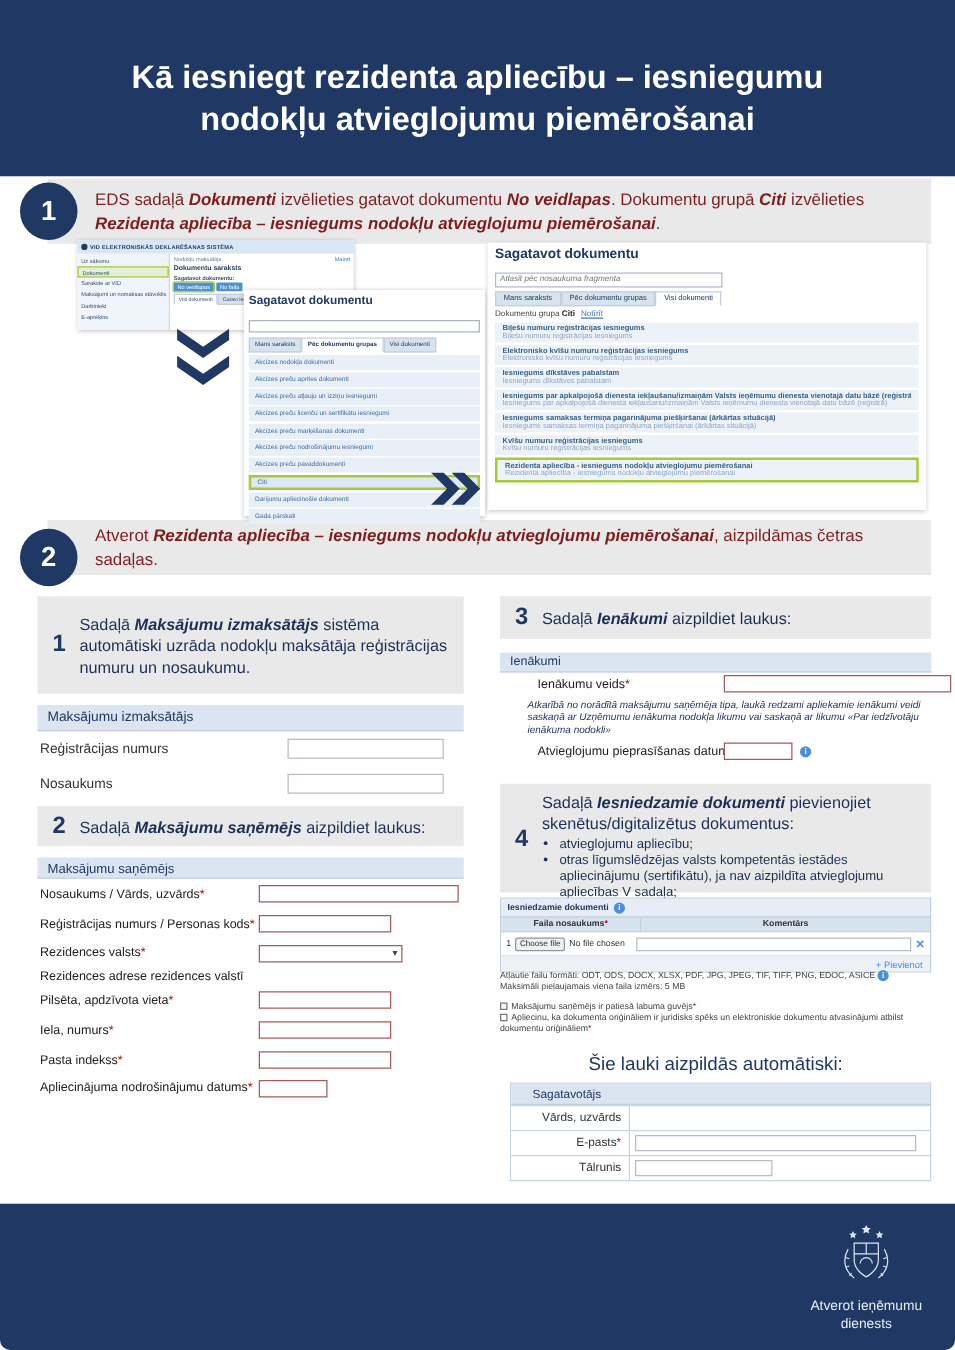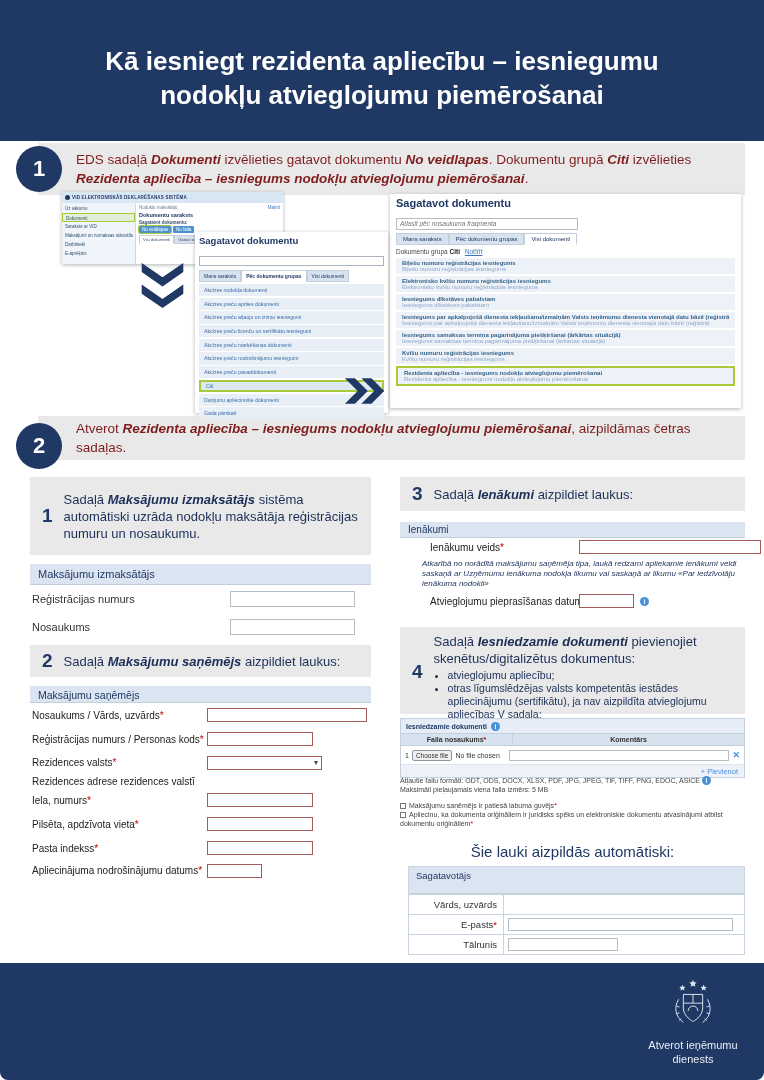--- a/index.html
+++ b/index.html
@@ -126,21 +126,21 @@
   .docs .addrow { height:13px; background:#EEF2F8; text-align:right; padding:2px 6px; border-top:1px solid #dde5ee; }
   .docs .addrow span { color:#4A90D9; font-size:7.5px; }
 
   .belowdocs { position:absolute; left:400px; top:776px; width:348px; font-size:7px; color:#444; line-height:9px; }
   .belowdocs .cbs { margin-top:7px; }
   .cb { display:inline-block; width:6px; height:6px; border:1px solid #777; background:#fff; margin-right:3px; vertical-align:-1px; }
 
   .autoh { position:absolute; left:400px; top:843px; width:345px; text-align:center; font-size:15px; color:#1F3864; }
 
   .form4 { position:absolute; left:408px; top:866px; width:337px; border:1px solid #C9D4E2; font-size:9.5px; color:#333; }
-  .form4 .formhdr { height:27px; font-size:9.5px; padding:3px 7px; }
+  .form4 .formhdr { height:17px; font-size:9.5px; padding:3px 17px; }
   .form4 .trow { display:flex; height:20px; border-top:1px solid #C9D4E2; align-items:center; background:#fff; }
   .form4 .trow:first-of-type { border-top:none; }
   .form4 .lc { width:95px; text-align:right; padding-right:6px; border-right:1px solid #C9D4E2; height:100%; display:flex; align-items:center; justify-content:flex-end; }
   .form4 .vc { flex:1; padding-left:4px; }
   .form4 input { height:13px; border:1px solid #b6bdc7; }
   .in-email { width:225px; } .in-phone { width:110px; }
 
   
   .footer { position:absolute; left:0; top:963px; width:764px; height:117px; background:#1F3864; border-radius:0 0 8px 8px; }
   .emblem { position:absolute; left:666px; top:978px; }
@@ -322,25 +322,25 @@
       <input class="rin" style="width: 106px;" readonly="">
     </div>
     <div class="row" style="height:23px">
       <span><span>Rezidences valsts</span><span class="req">*</span></span>
       <span class="rin sel" style="width:115px">▾</span>
     </div>
     <div class="row" style="height:14px">
       <span>Rezidences adrese rezidences valstī</span>
     </div>
     <div class="row" style="height:24px">
+      <span><span>Pilsēta, apdzīvota vieta</span><span class="req">*</span></span>
+      <input class="rin" style="width: 106px;" readonly="">
+    </div>
+    <div class="row" style="height:24px">
       <span><span>Iela, numurs</span><span class="req">*</span></span>
-      <input class="rin" style="width: 106px;" readonly="">
-    </div>
-    <div class="row" style="height:24px">
-      <span><span>Pilsēta, apdzīvota vieta</span><span class="req">*</span></span>
       <input class="rin" style="width: 106px;" readonly="">
     </div>
     <div class="row" style="height:24px">
       <span><span>Pasta indekss</span><span class="req">*</span></span>
       <input class="rin" style="width: 106px;" readonly="">
     </div>
     <div class="row" style="height:21px">
       <span><span>Apliecinājuma nodrošinājumu datums</span><span class="req">*</span></span>
       <input class="rin" style="width: 55px;" readonly="">
     </div>

